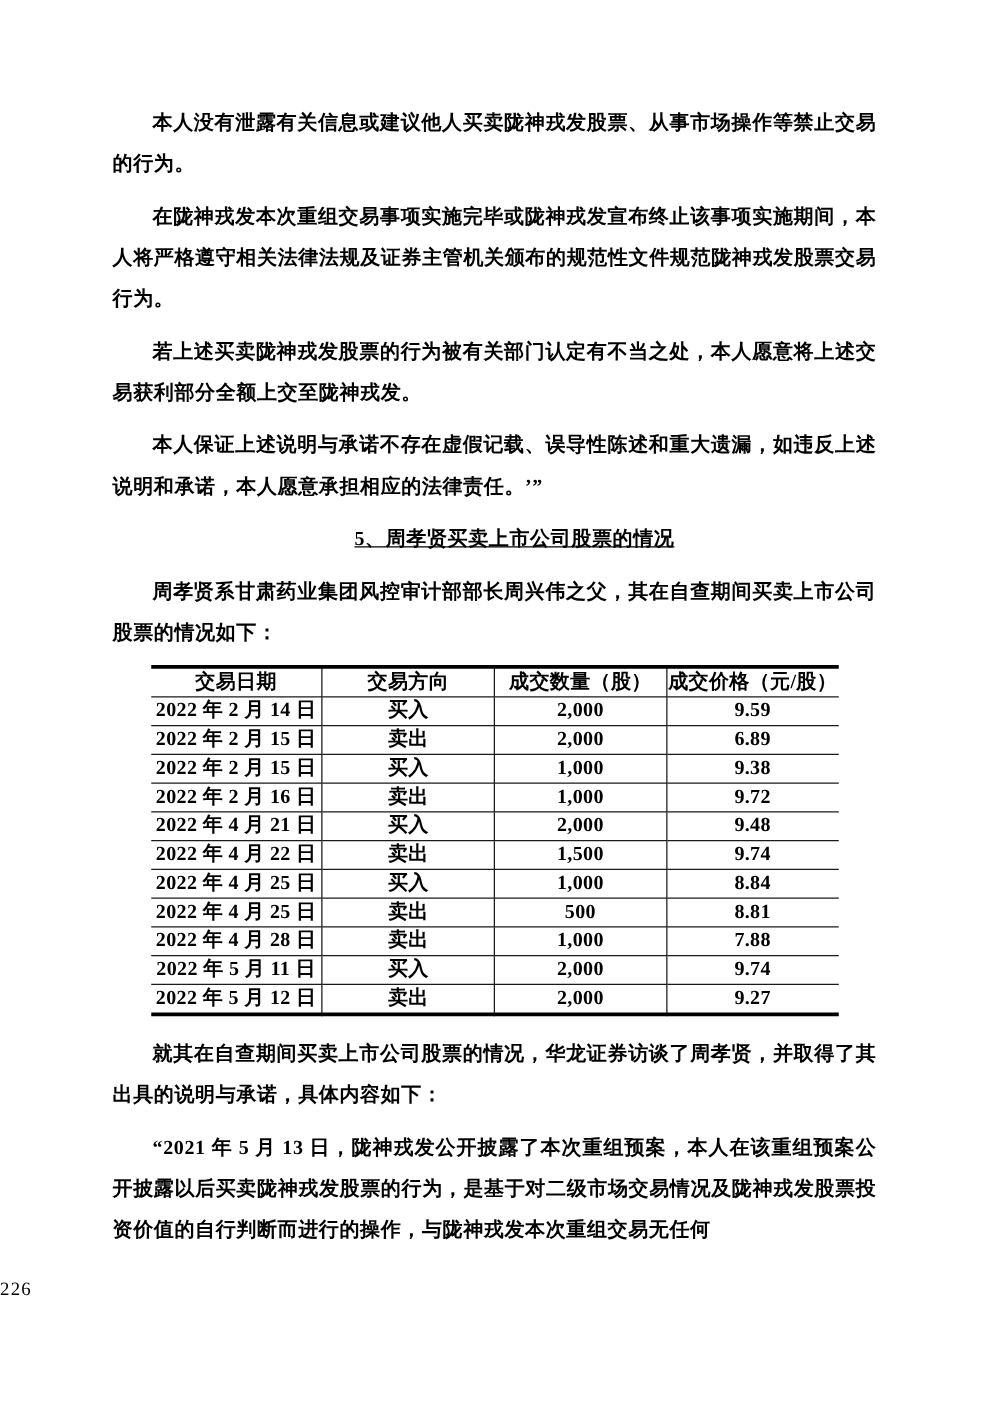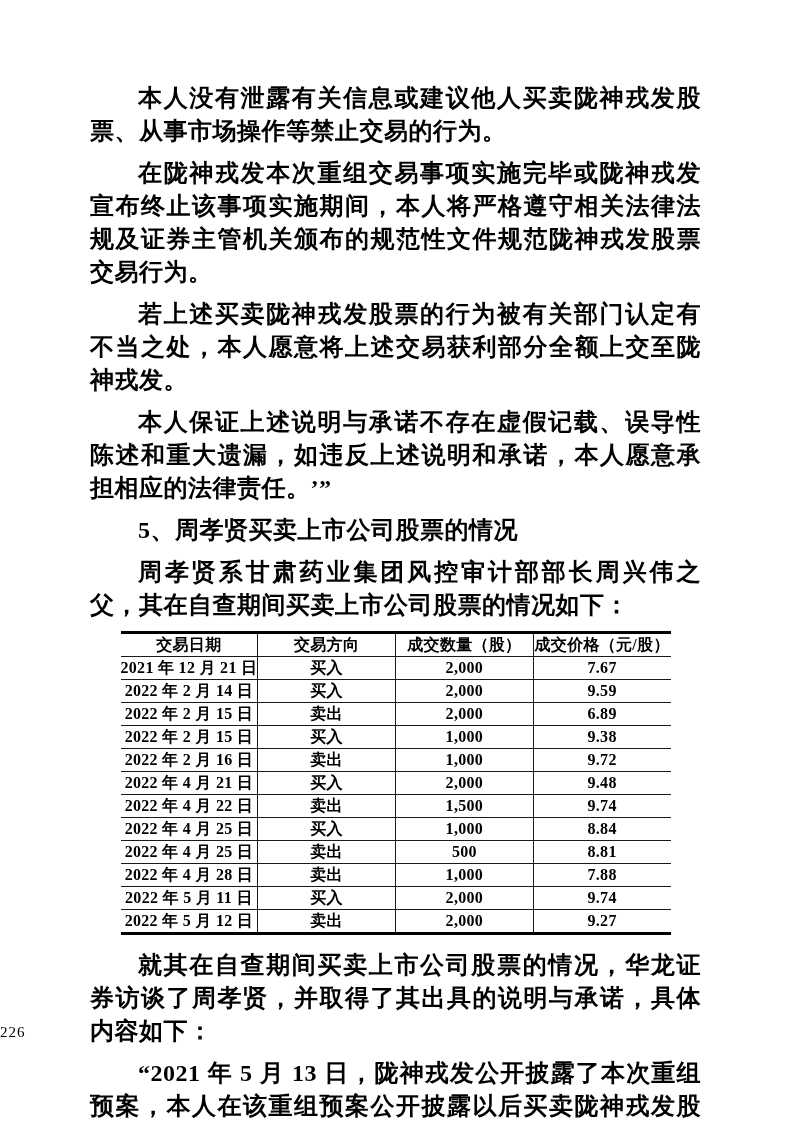--- a/index.html
+++ b/index.html
@@ -18,32 +18,33 @@
   .page {
     width: 793px;
     height: 1122px;
     background: #ffffff;
     position: relative;
   }
   .content {
     padding: 82px 92px 0 90px;
   }
   p.body, h3.heading {
-    font-size: 24px;
+    font-size: 16px;
     line-height: 33px;
     font-weight: 700;
     margin: 0 0 9px 0;
     text-indent: 2em;
     letter-spacing: 0.5px;
   }
   p.body {
     text-align: justify;
   }
   h3.heading {
-    text-align: left;
+    text-align: center;
+    text-decoration: underline;
   }
   table.trades {
     width: 550px;
     margin: 8px auto 14px auto;
     border-collapse: collapse;
     table-layout: fixed;
     border-top: 3px solid #000000;
     border-bottom: 3px solid #000000;
   }
   table.trades th,
@@ -97,26 +98,20 @@
     <table class="trades">
       <thead>
         <tr>
           <th>交易日期</th>
           <th>交易方向</th>
           <th>成交数量（股）</th>
           <th>成交价格（元/股）</th>
         </tr>
       </thead>
       <tbody>
-        <tr>
-          <td>2021 年 12 月 21 日</td>
-          <td>买入</td>
-          <td>2,000</td>
-          <td>7.67</td>
-        </tr>
         <tr>
           <td>2022 年 2 月 14 日</td>
           <td>买入</td>
           <td>2,000</td>
           <td>9.59</td>
         </tr>
         <tr>
           <td>2022 年 2 月 15 日</td>
           <td>卖出</td>
           <td>2,000</td>

